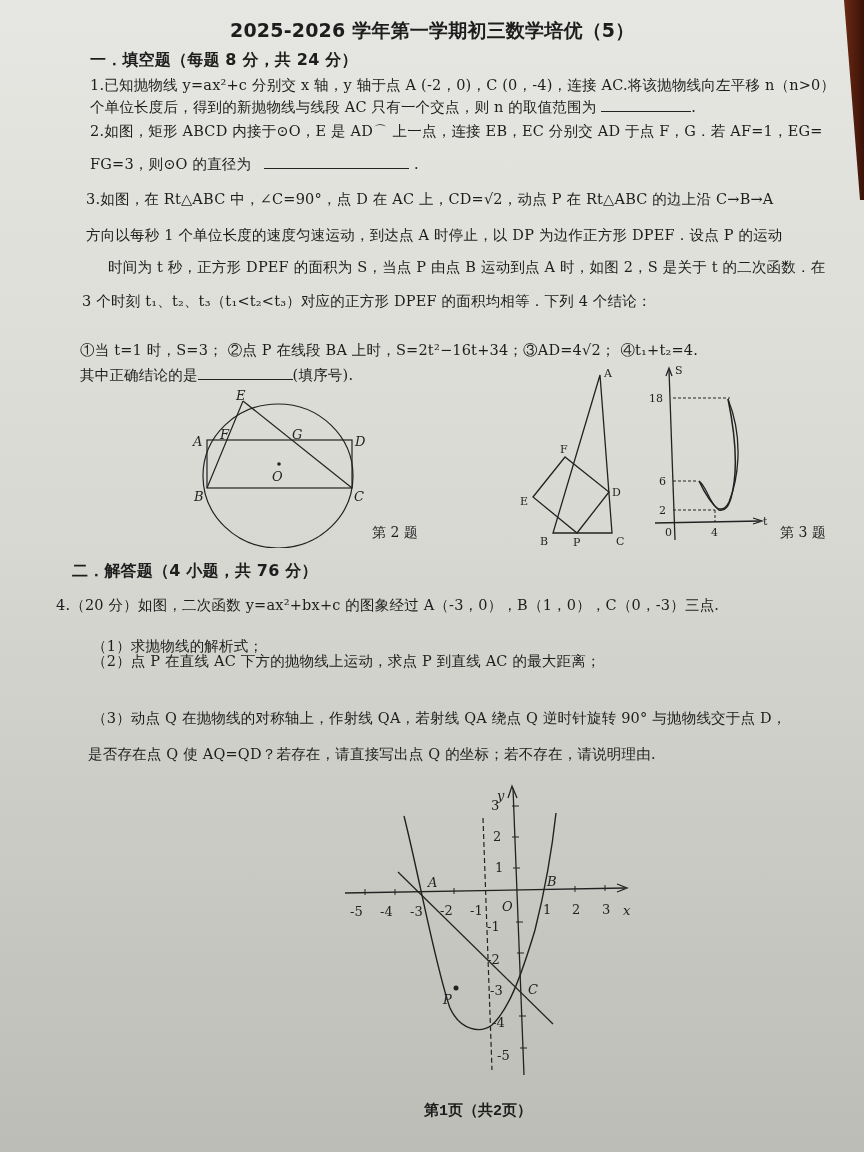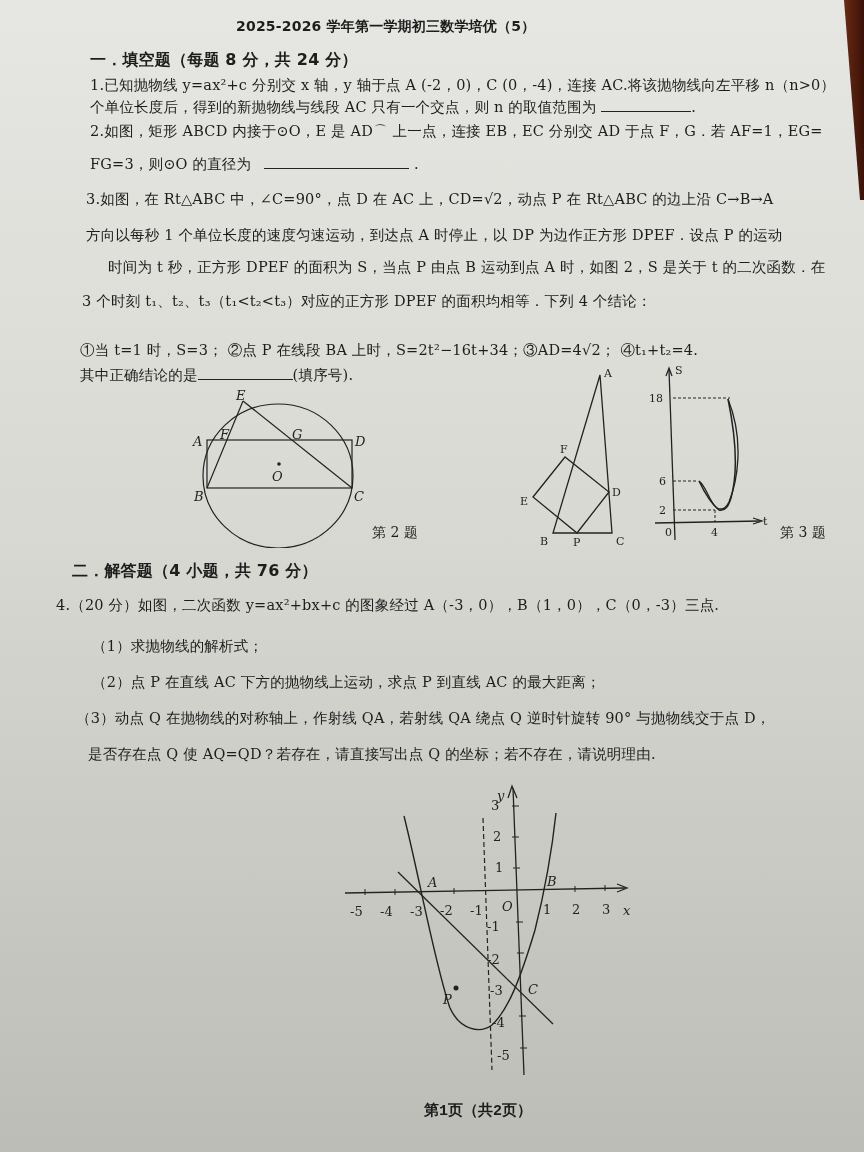--- a/index.html
+++ b/index.html
@@ -8,21 +8,21 @@
     background: linear-gradient(180deg, #e6e6e2 0%, #d9d9d4 45%, #bdbdb7 100%);
     font-family: "DejaVu Serif", "Liberation Serif", serif;
     color:#1d1d1d;
   }
   .table-edge {
     position:absolute; right:0; top:0; width:20px; height:200px;
     background: linear-gradient(90deg, #6a2a12, #3a1208);
     clip-path: polygon(0 0, 100% 0, 100% 100%, 80% 100%);
   }
   .line { position:absolute; white-space:nowrap; font-size:14.5px; letter-spacing:0.2px; }
-  .title { font-size:14px; font-weight:bold; left:236px; top:18px; font-family:"DejaVu Sans","Liberation Sans",sans-serif; }
+  .title { font-size:19px; font-weight:bold; left:230px; top:18px; font-family:"DejaVu Sans","Liberation Sans",sans-serif; }
   .section { font-size:16px; font-weight:bold; font-family:"DejaVu Sans","Liberation Sans",sans-serif; }
   .blank { display:inline-block; border-bottom:1px solid #222; vertical-align:baseline; }
   svg text { font-family:"DejaVu Serif","Liberation Serif",serif; }
   .cap { position:absolute; font-size:14px;margin-top:8px; }
   .footer { position:absolute; left:424px; top:1101px; font-size:15px; font-weight:bold; font-family:Liberation Mono, monospace; }
 </style>
 </head>
 <body>
 
 <div class="table-edge"></div>
@@ -113,22 +113,22 @@
     <text x="20" y="174">0</text>
     <text x="66" y="174">4</text>
     <text x="118" y="163">t</text>
   </g>
 </svg>
 <div class="cap" style="left:780px;top:516px;">第 3 题</div>
 
 <div class="line section" style="left:72px;top:561px;">二．解答题（4 小题，共 76 分）</div>
 <div class="line" style="left:56px;top:596px;">4.（20 分）如图，二次函数 y=ax²+bx+c 的图象经过 A（-3，0），B（1，0），C（0，-3）三点.</div>
 <div class="line" style="left:92px;top:637px;">（1）求抛物线的解析式；</div>
-<div class="line" style="left:92px;top:673px;">（2）点 P 在直线 AC 下方的抛物线上运动，求点 P 到直线 AC 的最大距离；</div>
-<div class="line" style="left:76px;top:709px;">（3）动点 Q 在抛物线的对称轴上，作射线 QA，若射线 QA 绕点 Q 逆时针旋转 90° 与抛物线交于点 D，</div>
+<div class="line" style="left:92px;top:652px;">（2）点 P 在直线 AC 下方的抛物线上运动，求点 P 到直线 AC 的最大距离；</div>
+<div class="line" style="left:92px;top:709px;">（3）动点 Q 在抛物线的对称轴上，作射线 QA，若射线 QA 绕点 Q 逆时针旋转 90° 与抛物线交于点 D，</div>
 <div class="line" style="left:88px;top:745px;">是否存在点 Q 使 AQ=QD？若存在，请直接写出点 Q 的坐标；若不存在，请说明理由.</div>
 
 <svg style="position:absolute;left:340px;top:780px;" width="300" height="300" viewBox="0 0 300 300">
 
   <g stroke="#222" stroke-width="1.3" fill="none">
     <line x1="5" y1="113" x2="285" y2="108"></line>
     <polyline points="277,104 287,108 277,112"></polyline>
     <line x1="184" y1="295" x2="173" y2="8"></line>
     <polyline points="168,18 172,6 177,18"></polyline>
   </g>

